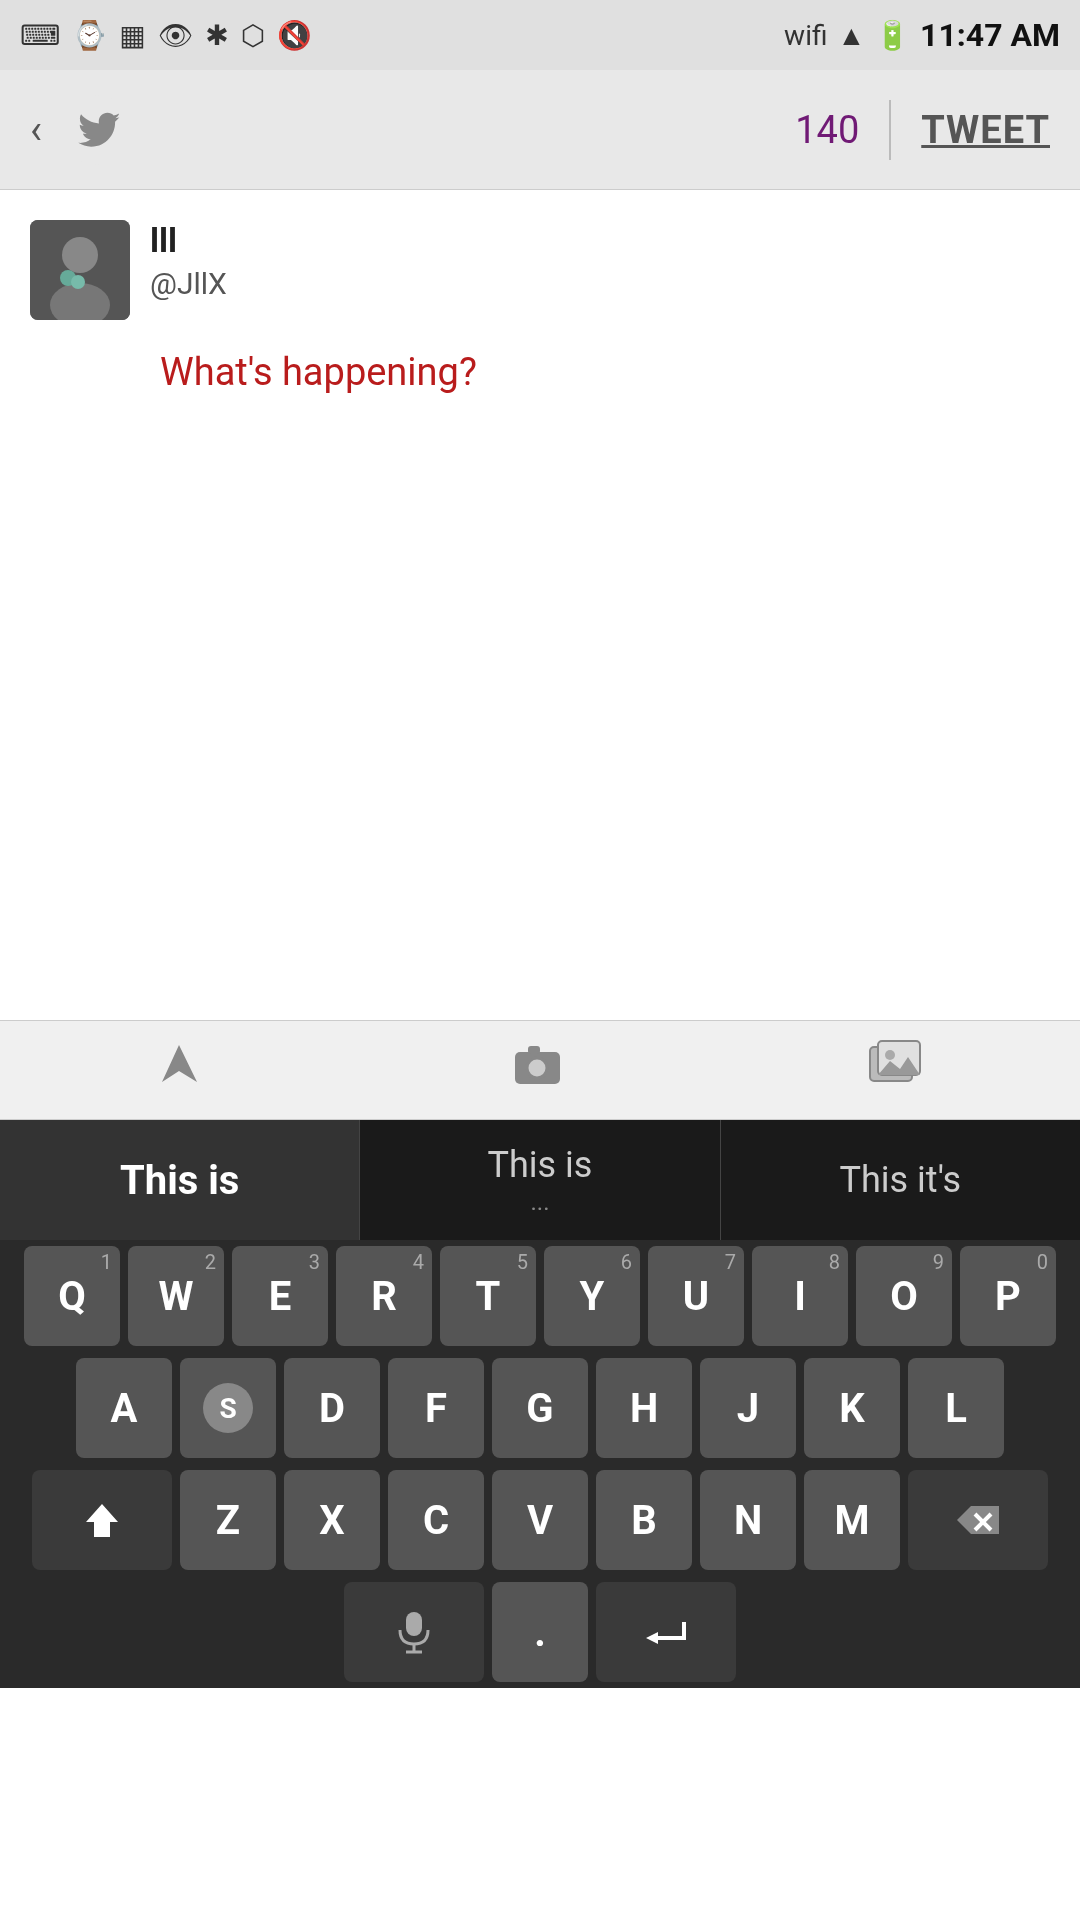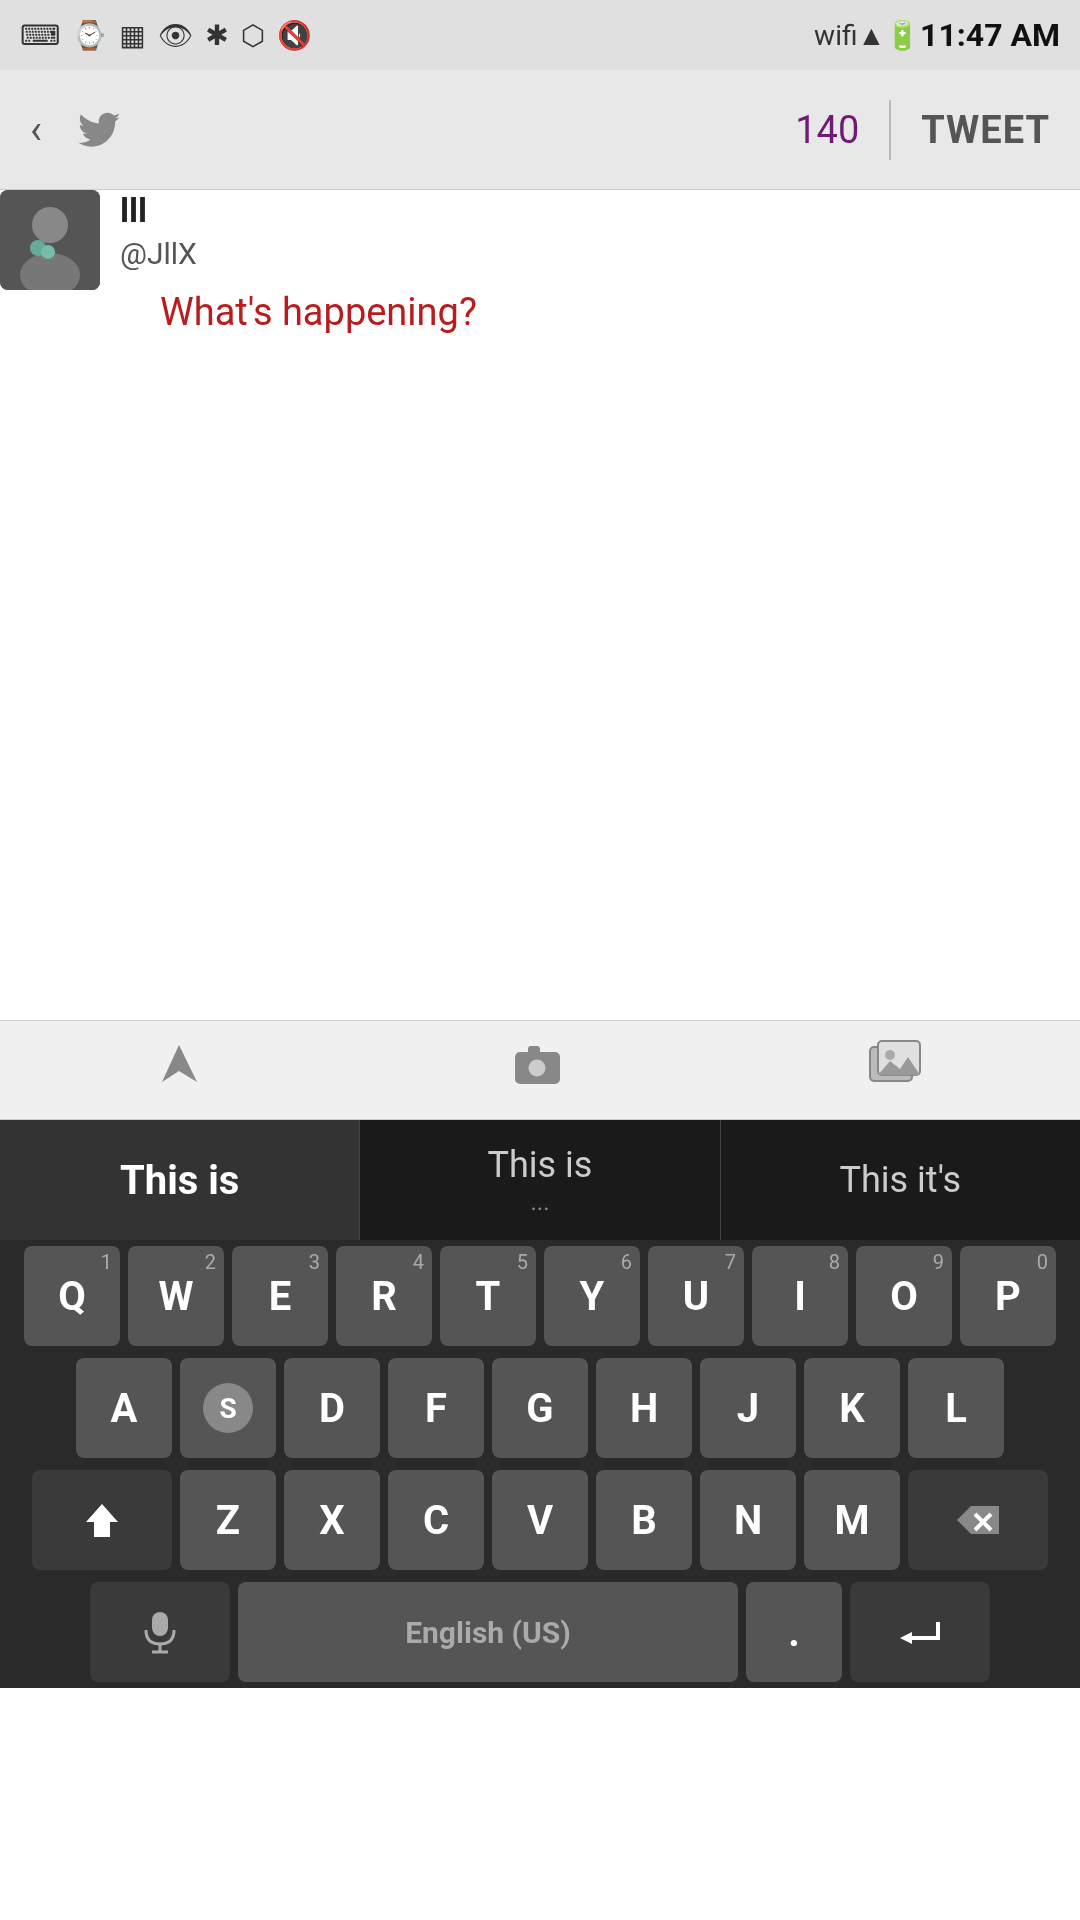--- a/index.html
+++ b/index.html
@@ -27,20 +27,21 @@
       align-items: center;
       gap: 12px;
     }
     .status-icon {
       font-size: 28px;
       color: #333;
     }
     .status-right {
       display: flex;
       align-items: center;
+      gap: 10px;
     }
     .status-time {
       font-size: 32px;
       font-weight: bold;
       color: #111;
     }
 
     
     #app-bar {
       width: 1080px;
@@ -64,32 +65,34 @@
       margin-left: auto;
       font-size: 38px;
       color: #701a75;
       margin-right: 30px;
     }
     .tweet-button {
       font-size: 38px;
       font-weight: bold;
       color: #555;
       letter-spacing: 1px;
+      text-decoration: underline;
     }
     .divider-v {
       width: 2px;
       height: 60px;
       background: #bbb;
       margin-right: 30px;
     }
 
     
     #compose-area {
       width: 1080px;
       background: #fff;
+      padding: 30px;
       display: flex;
       gap: 20px;
     }
     .avatar {
       width: 100px;
       height: 100px;
       border-radius: 8px;
       background: #888;
       overflow: hidden;
       flex-shrink: 0;
@@ -423,21 +426,20 @@
 
   <div class="key-row">
     <div class="key key-wide key-mic">
       <svg width="36" height="44" viewBox="0 0 36 44">
         <rect x="10" y="2" width="16" height="24" rx="8" fill="#aaa"></rect>
         <path d="M4 20 Q4 34 18 34 Q32 34 32 20" stroke="#aaa" stroke-width="3" fill="none"></path>
         <line x1="18" y1="34" x2="18" y2="42" stroke="#aaa" stroke-width="3"></line>
         <line x1="10" y1="42" x2="26" y2="42" stroke="#aaa" stroke-width="3"></line>
       </svg>
     </div>
-    <div class="key key-space">English (US)</div>
     <div class="key key-dot">.</div>
     <div class="key key-wide key-enter">
       <svg width="48" height="36" viewBox="0 0 48 36">
         <polyline points="42,8 42,24 8,24" stroke="white" stroke-width="4" fill="none"></polyline>
         <polygon points="4,24 16,18 16,30" fill="white"></polygon>
       </svg>
     </div>
   </div>
 
 </div>

